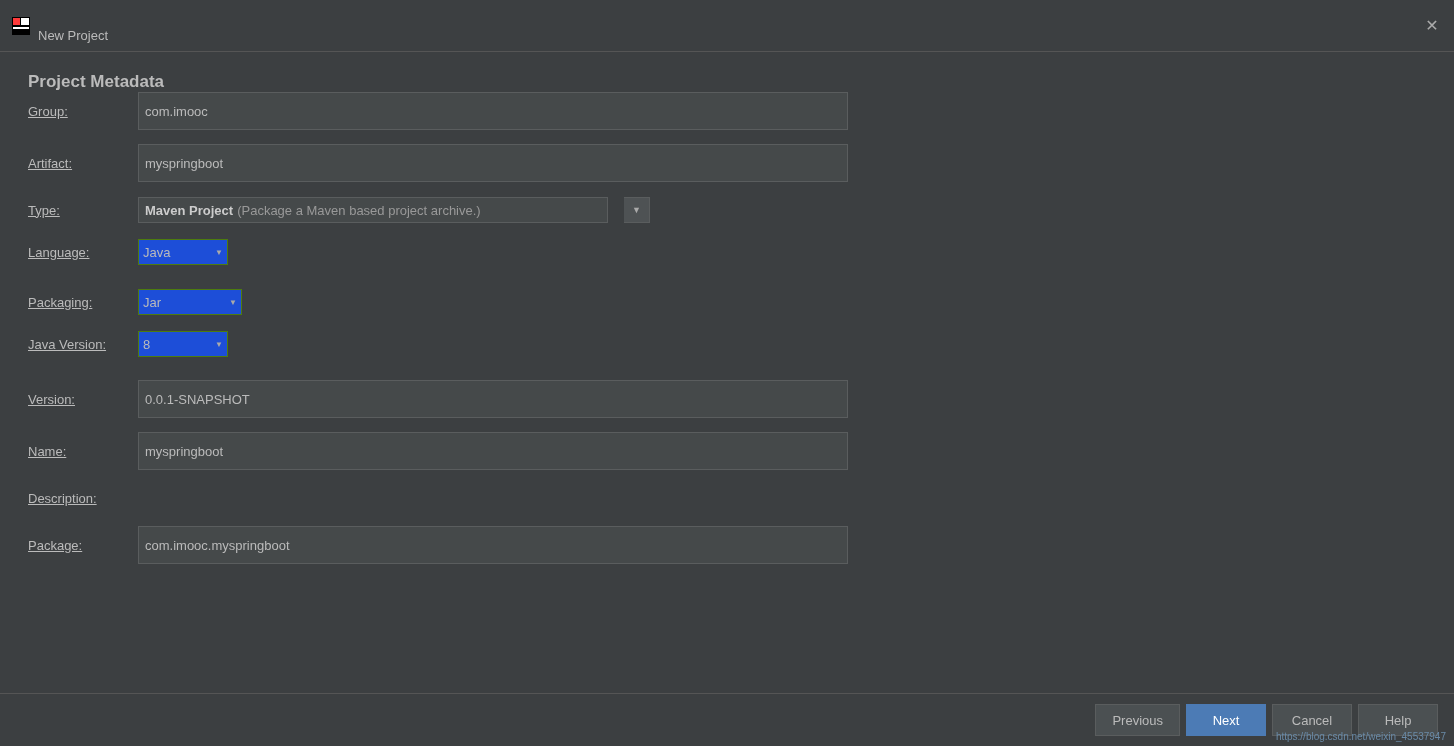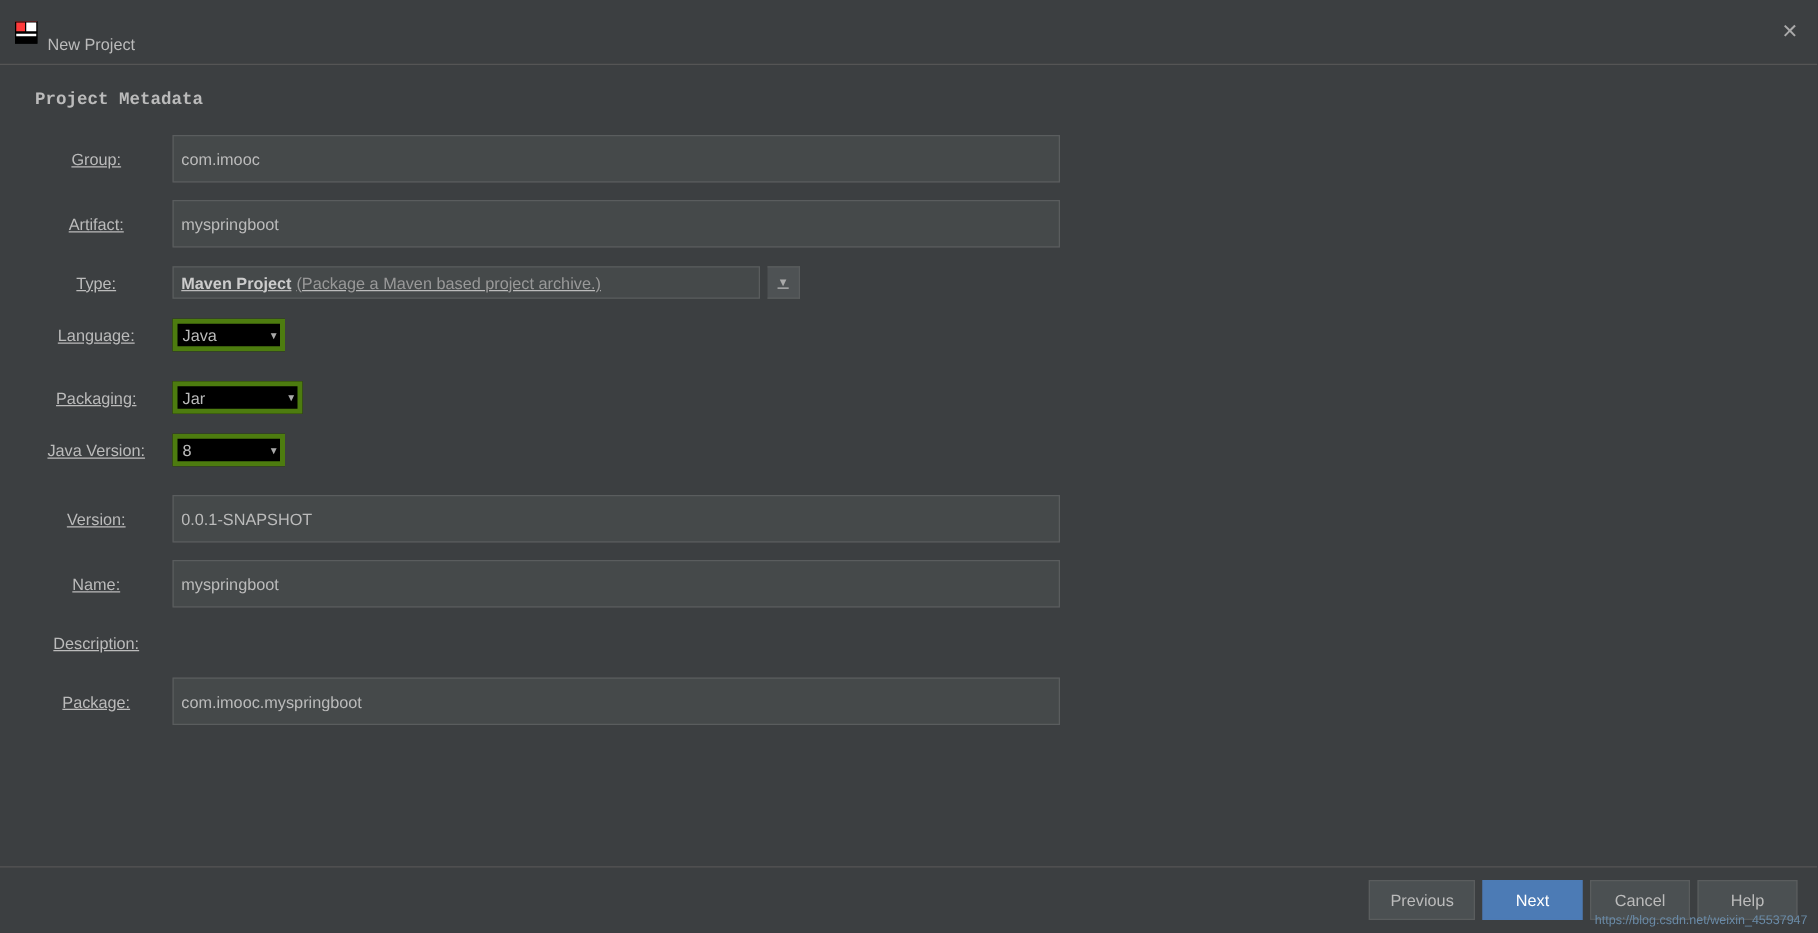--- a/index.html
+++ b/index.html
@@ -73,39 +73,37 @@
     }
 
     .content {
       flex: 1;
       padding: 20px 28px;
       overflow-y: auto;
     }
 
     .section-title {
       font-weight: bold;
-      font-size: 14px;
-      color: #bbbbbb;
-      margin-bottom: 20px;
-      font-family: Liberation Mono, monospace;
+      font-size: 17px;
+      color: #bbbbbb;
     }
 
     .form-row {
       display: flex;
       align-items: center;
       margin-bottom: 14px;
       min-height: 28px;
     }
 
     .form-label {
       width: 110px;
       min-width: 110px;
       color: #bbbbbb;
       font-size: 13px;
-      text-align: center;
+      text-align: left;
       padding-right: 12px;
     }
 
     .form-label span {
       text-decoration: underline;
       text-decoration-color: #bbbbbb;
     }
 
     .form-input {
       flex: 1;
@@ -114,22 +112,22 @@
       background: #45494a;
       border: 1px solid #5a5d5e;
       color: #bbbbbb;
       padding: 18px 6px;
       font-size: 13px;
       outline: none;
     }
 
     .form-select {
       height: 26px;
-      background: #000000;
-      border: 4px solid #4d7c0f;
+      background: #1d4ed8;
+      border: 1px solid #4d7c0f;
       color: #bbbbbb;
       padding: 2px 4px;
       font-size: 13px;
       outline: none;
       cursor: pointer;
       appearance: none;
       -webkit-appearance: none;
       padding-right: 20px;
       position: relative;
     }
@@ -145,22 +143,21 @@
       font-size: 8px;
       color: #aaa;
       position: absolute;
       right: 5px;
       pointer-events: none;
     }
 
     .type-select-wrapper {
       display: flex;
       align-items: center;
-      gap: 6px;
-      text-decoration: underline;
+      gap: 16px;
     }
 
     .type-input-display {
       height: 26px;
       background: #45494a;
       border: 1px solid #5a5d5e;
       color: #bbbbbb;
       padding: 2px 6px;
       font-size: 13px;
       display: flex;

